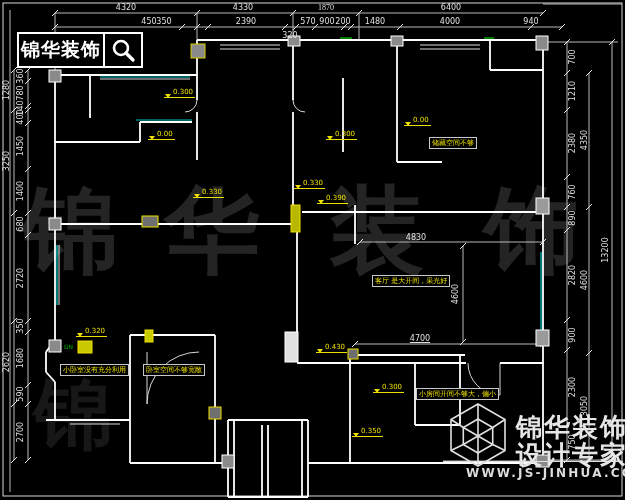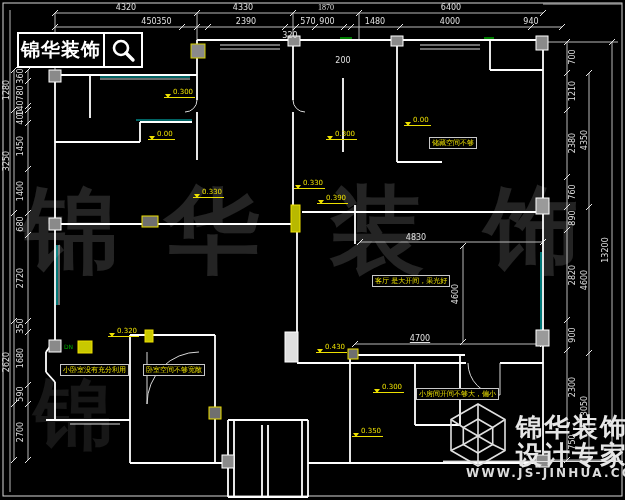--- a/index.html
+++ b/index.html
@@ -246,21 +246,21 @@
 <span class="dim" style="left: 126px; top: 4px;">4320</span>
     <span class="dim" style="left: 243px; top: 4px;">4330</span>
     <span class="dim" style="left: 326px; top: 4px; font-family: Liberation Serif, serif;">1870</span>
     <span class="dim" style="left: 451px; top: 4px;">6400</span>
     <span class="dim" style="left: 133px; top: 18px; margin-left: 16px;">450</span>
     <span class="dim" style="left: 164px; top: 18px;">350</span>
     <span class="dim" style="left: 246px; top: 18px;">2390</span>
     <span class="dim" style="left: 290px; top: 32px;">320</span>
     <span class="dim" style="left: 308px; top: 18px;">570</span>
     <span class="dim" style="left: 327px; top: 18px;">900</span>
-    <span class="dim" style="left: 343px; top: 18px; margin-top: 39px;">200</span>
+    <span class="dim" style="left: 343px; top: 18px;">200</span>
     <span class="dim" style="left: 375px; top: 18px;">1480</span>
     <span class="dim" style="left: 450px; top: 18px;">4000</span>
     <span class="dim" style="left: 531px; top: 18px;">940</span>
     <span class="dim dimv" style="left: 7px; top: 90px;">1280</span>
     <span class="dim dimv" style="left: 7px; top: 161px;">3250</span>
     <span class="dim dimv" style="left: 7px; top: 362px;">2620</span>
     <span class="dim dimv" style="left: 21px; top: 76px;">360</span>
     <span class="dim dimv" style="left: 21px; top: 93px;">780</span>
     <span class="dim dimv" style="left: 21px; top: 108px;">140</span>
     <span class="dim dimv" style="left: 21px; top: 117px;">400</span>
@@ -288,21 +288,21 @@
     <span class="dim" style="left: 416px; top: 234px;">4830</span>
     <span class="dim" style="left: 420px; top: 335px; text-decoration: underline;">4700</span>
     <span class="dim dimv" style="left: 456px; top: 294px;">4600</span>
     <span class="lvl" style="left: 164px; top: 89px;">0.300</span>
     <span class="lvl" style="left: 148px; top: 131px;">0.00</span>
     <span class="lvl" style="left: 326px; top: 131px;">0.300</span>
     <span class="lvl" style="left: 404px; top: 117px;">0.00</span>
     <span class="lvl" style="left: 193px; top: 189px;">0.330</span>
     <span class="lvl" style="left: 294px; top: 180px;">0.330</span>
     <span class="lvl" style="left: 317px; top: 195px;">0.390</span>
-    <span class="lvl" style="left: 108px; top: 328px;">0.320</span>
+    <span class="lvl" style="left: 76px; top: 328px;">0.320</span>
     <span class="lvl" style="left: 316px; top: 344px;">0.430</span>
     <span class="lvl" style="left: 373px; top: 384px;">0.300</span>
     <span class="lvl" style="left: 352px; top: 428px;">0.350</span>
     <span class="ann" style="left: 372px; top: 275px;">客厅 是大开间，采光好</span>
     <span class="ann" style="left: 429px; top: 137px;">储藏空间不够</span>
     <span class="ann" style="left: 60px; top: 364px;">小卧室没有充分利用</span>
     <span class="ann" style="left: 143px; top: 364px;">卧室空间不够宽敞</span>
     <span class="ann" style="left: 416px; top: 388px;">小房间开间不够大，偏小</span>
   </div>
 

